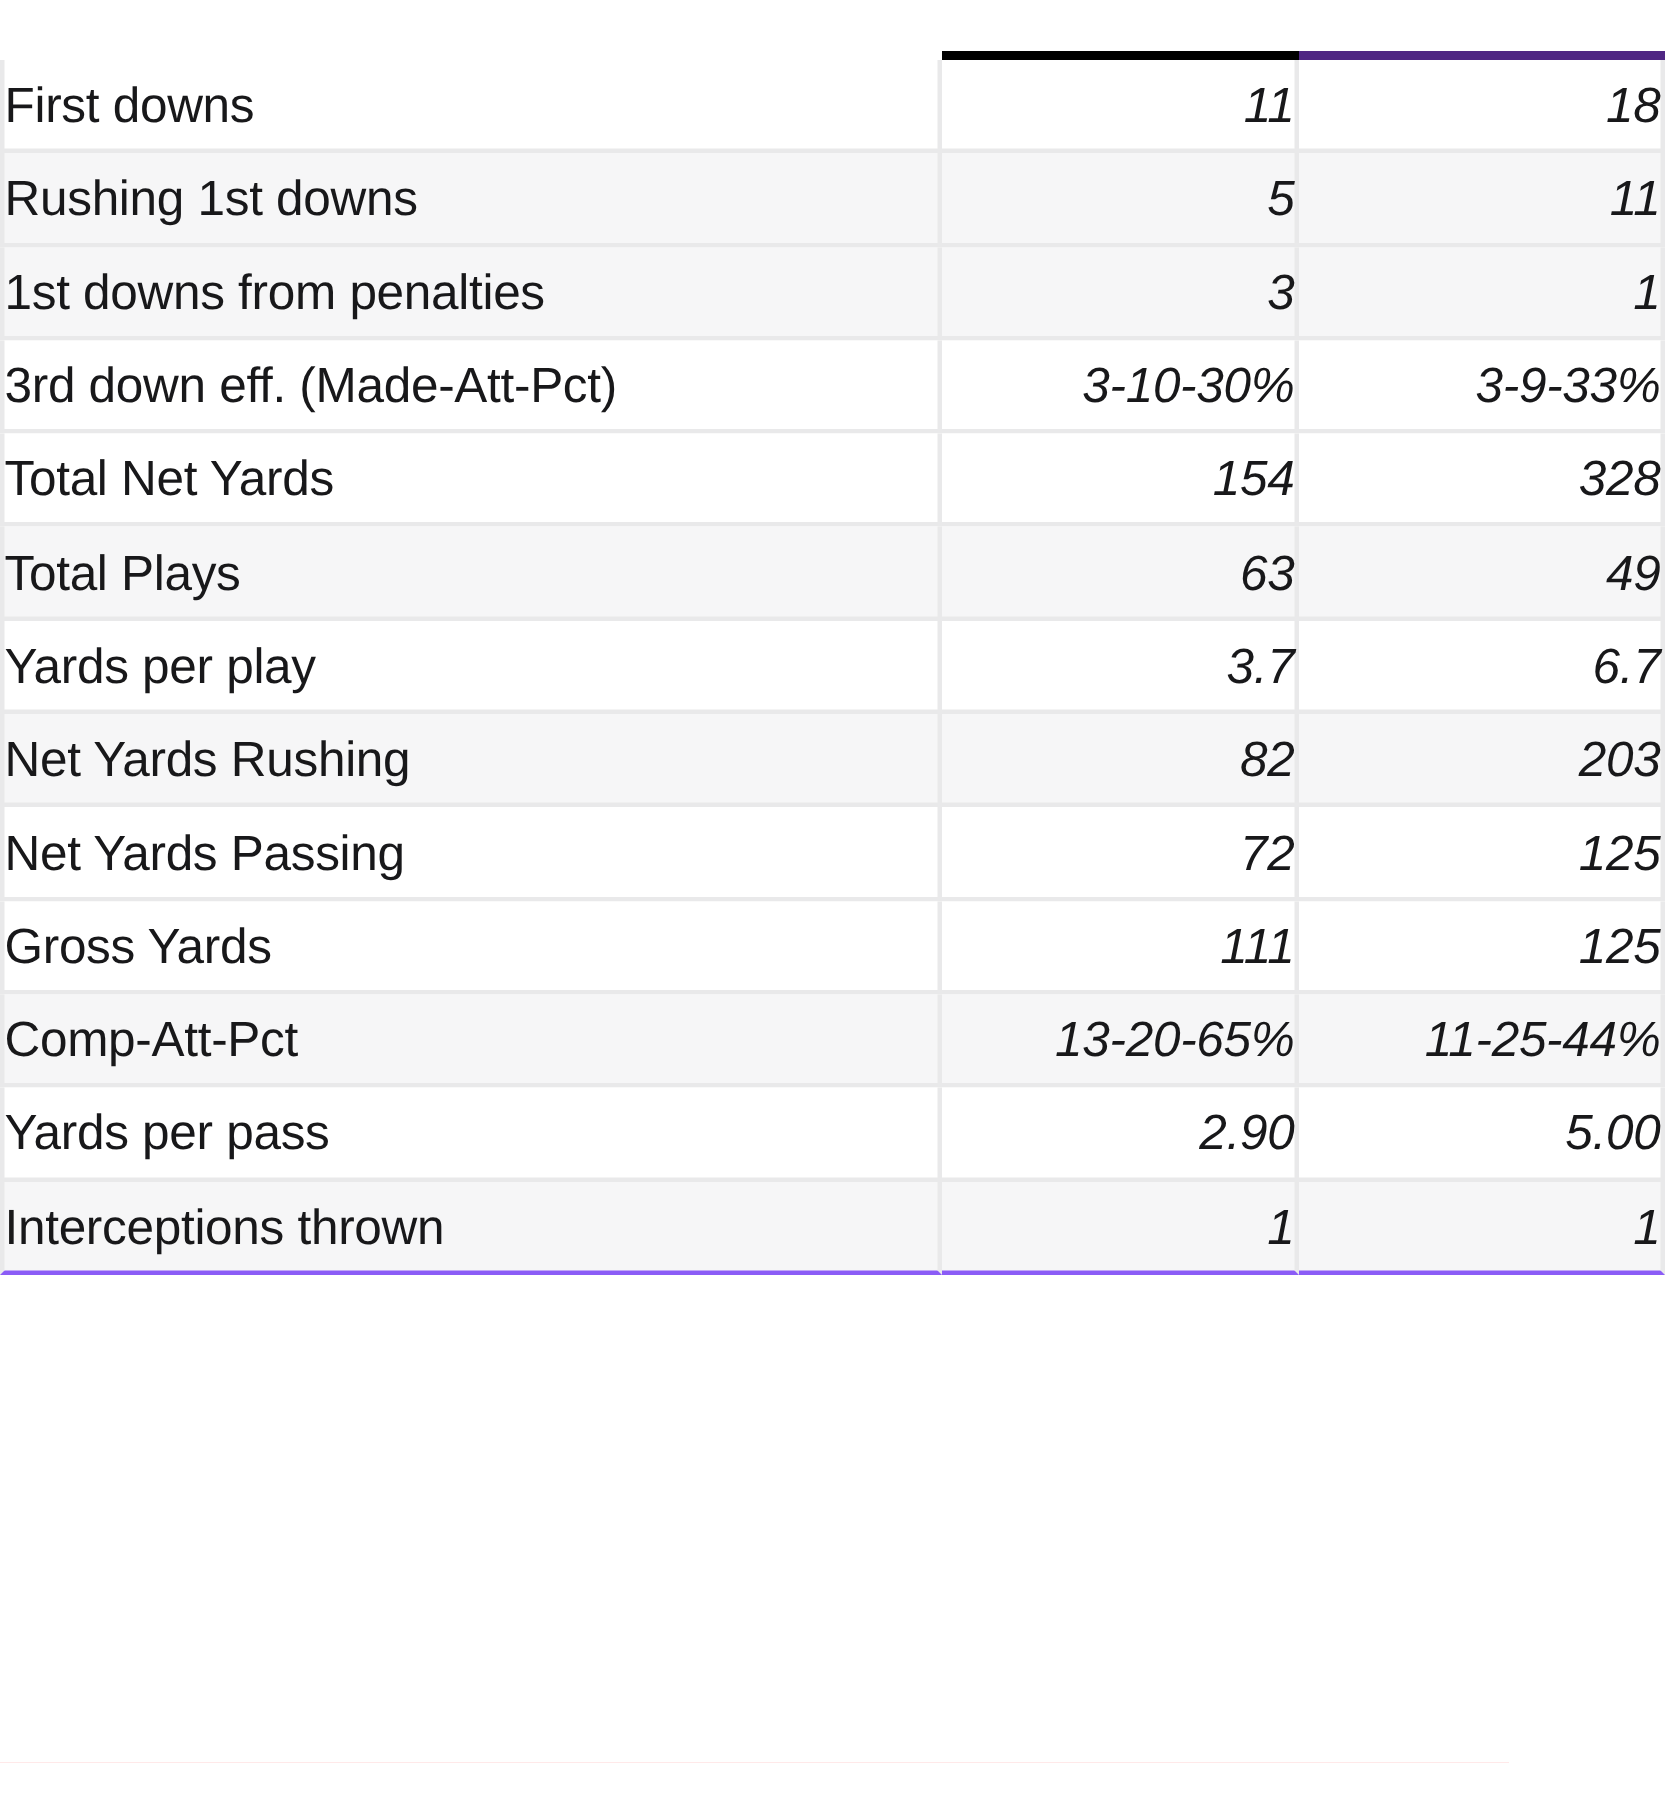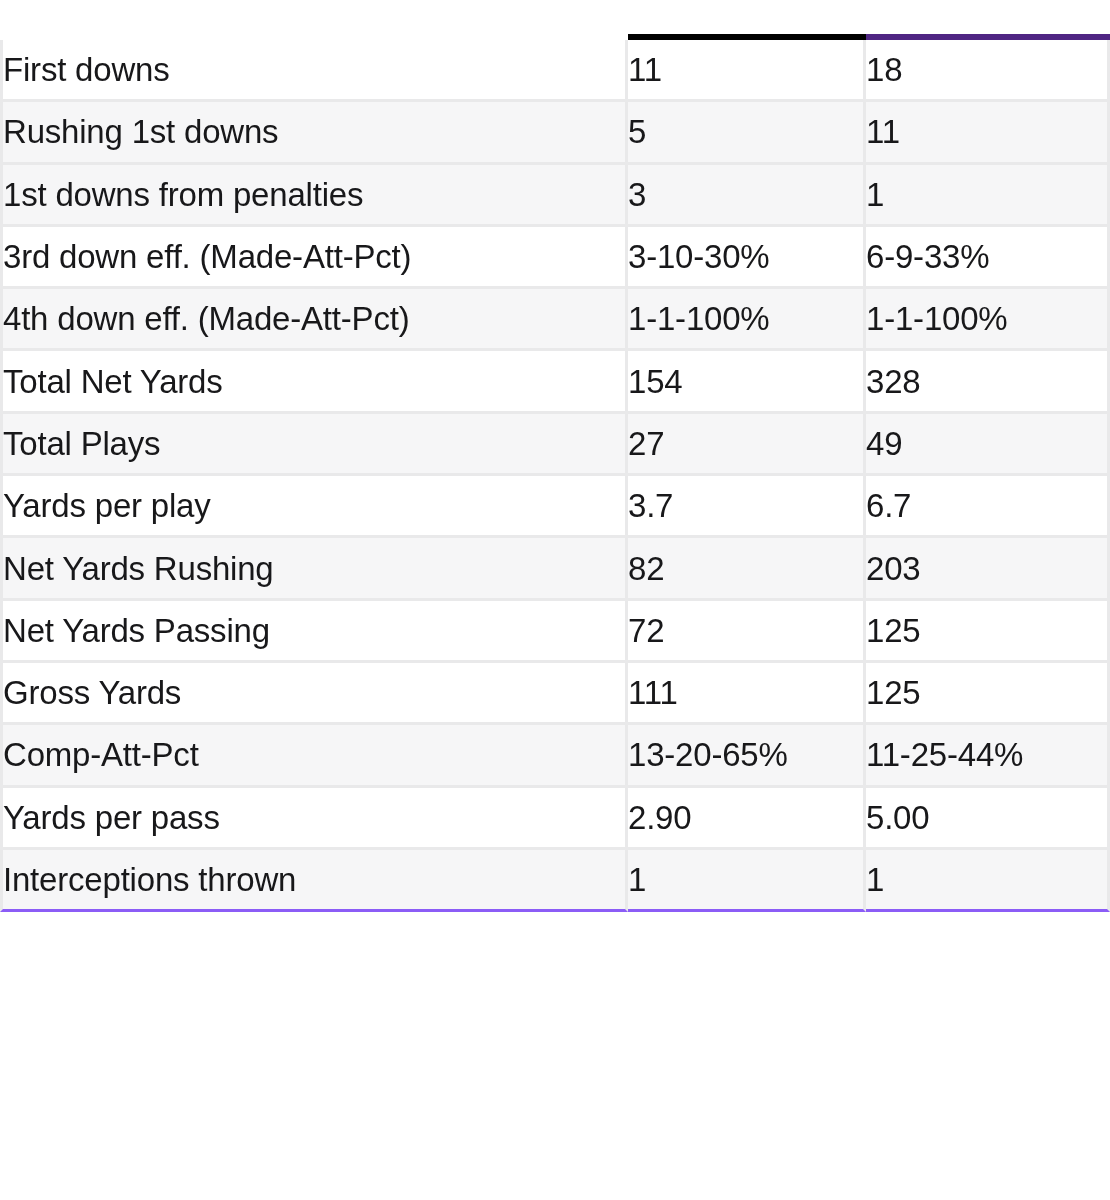--- a/index.html
+++ b/index.html
@@ -94,23 +94,24 @@
   td.lbl {
     padding-left: 26px;
     text-align: left;
     border-left: 3px solid #e9e9ea;
     border-right: 3px solid #e9e9ea;
     white-space: nowrap;
   }
   td.lbl.sub { padding-left: 42px; }
 
   td.val {
-    text-align: left;
+    text-align: right;
     border-right: 3px solid #e9e9ea;
     white-space: nowrap;
+    font-style: italic;
   }
 
   
   #stats-table tbody tr:last-child td {
     border-bottom: 3px solid #8b5cf6;
   }
 
   
   #below-table {
     position: absolute;
@@ -162,35 +163,30 @@
             <td class="val">11</td>
           </tr>
           <tr class="alt">
             <td class="lbl sub">1st downs from penalties</td>
             <td class="val">3</td>
             <td class="val">1</td>
           </tr>
           <tr>
             <td class="lbl sub">3rd down eff. (Made-Att-Pct)</td>
             <td class="val">3-10-30%</td>
-            <td class="val">6-9-33%</td>
-          </tr>
-          <tr class="alt">
-            <td class="lbl sub">4th down eff. (Made-Att-Pct)</td>
-            <td class="val">1-1-100%</td>
-            <td class="val">1-1-100%</td>
+            <td class="val">3-9-33%</td>
           </tr>
           <tr>
             <td class="lbl">Total Net Yards</td>
             <td class="val">154</td>
             <td class="val">328</td>
           </tr>
           <tr class="alt">
             <td class="lbl sub">Total Plays</td>
-            <td class="val">27</td>
+            <td class="val">63</td>
             <td class="val">49</td>
           </tr>
           <tr>
             <td class="lbl sub">Yards per play</td>
             <td class="val">3.7</td>
             <td class="val">6.7</td>
           </tr>
           <tr class="alt">
             <td class="lbl">Net Yards Rushing</td>
             <td class="val">82</td>

